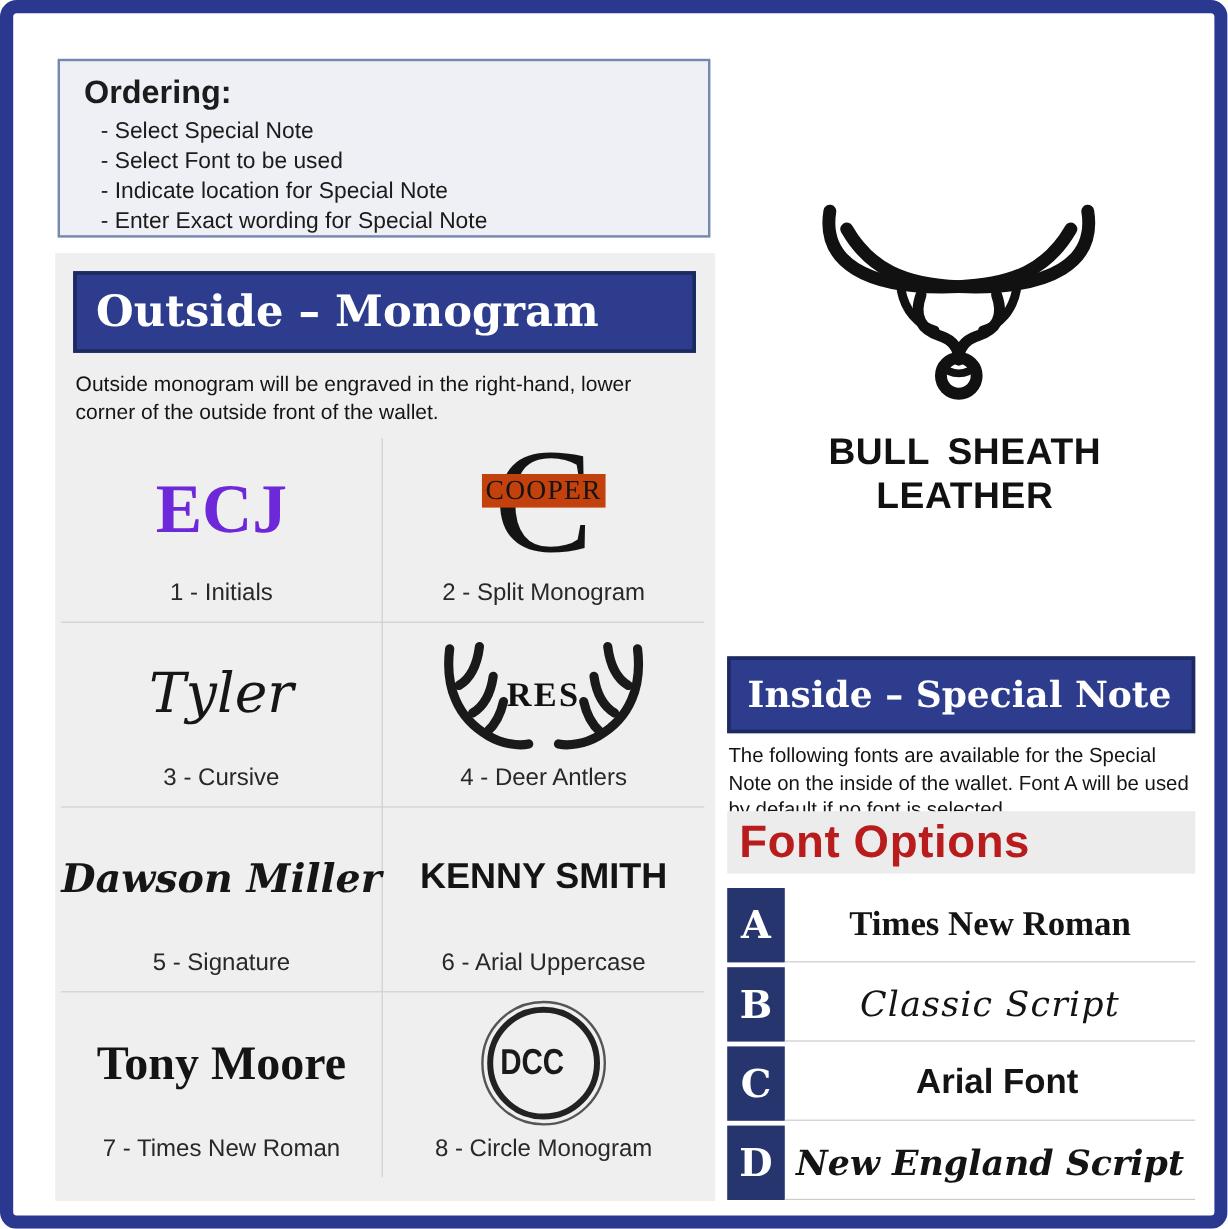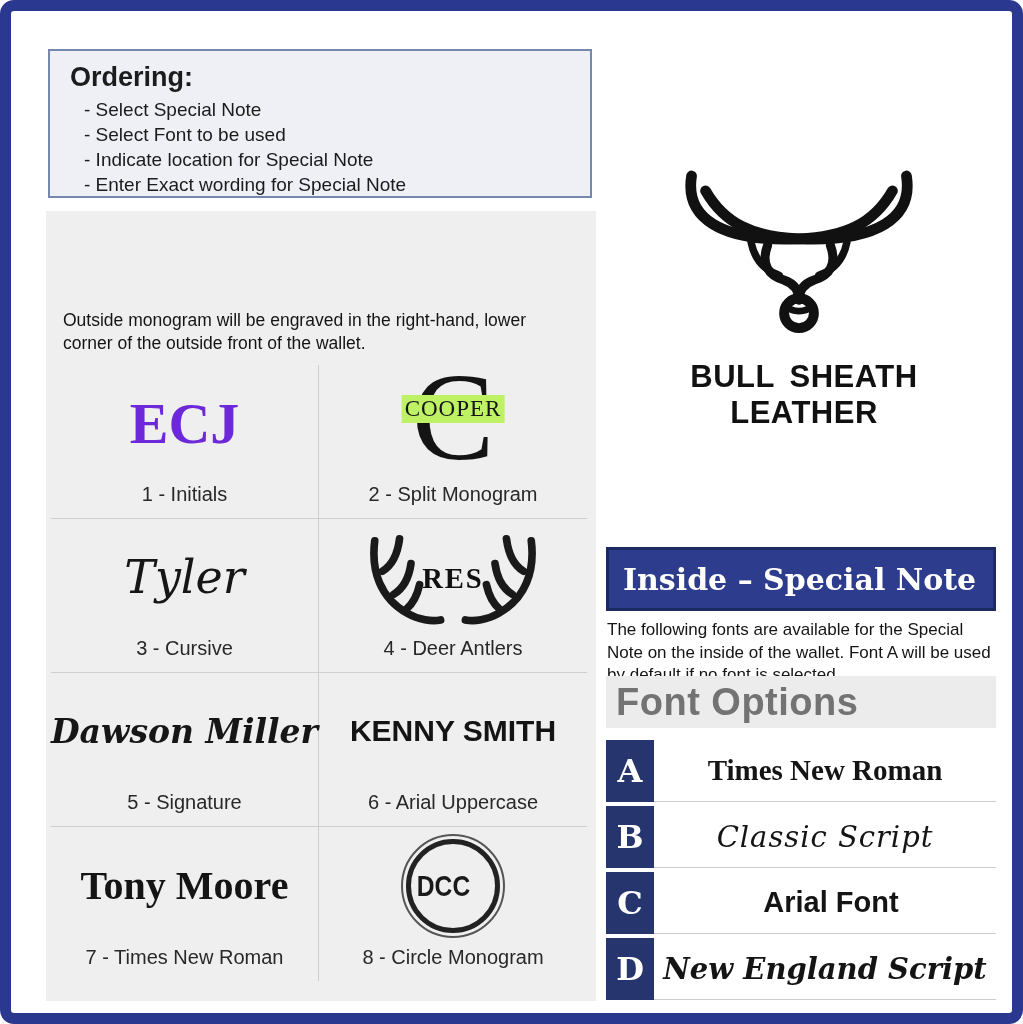--- a/index.html
+++ b/index.html
@@ -43,21 +43,21 @@
   .initials{font-family:"Liberation Serif",serif;font-weight:bold;font-size:58px;color:#6d28d9;}
   .cursive{font-family:"DejaVu Serif",serif;font-style:italic;font-size:46px;color:#161616;}
   .signature{font-family:"DejaVu Serif",serif;font-style:italic;font-weight:bold;font-size:33px;color:#161616;}
   .arial-upper{font-family:"Liberation Sans",sans-serif;font-weight:bold;font-size:30px;color:#141414;}
   .times-bold{font-family:"Liberation Serif",serif;font-weight:bold;font-size:40px;color:#141414;}
   .split-wrap{position:relative;height:126px;display:flex;align-items:center;justify-content:center;}
   .big-c{font-family:"Liberation Serif",serif;font-size:124px;line-height:120px;color:#141414;}
   .split-word{
     position:absolute;left:50%;top:40px;transform:translateX(-50%);
     font-family:"Liberation Serif",serif;font-size:23px;letter-spacing:1px;color:#141414;
-    background:#bef264;padding:1px 3px;white-space:nowrap;
+    background:#c2410c;padding:1px 3px;white-space:nowrap;
   }
   .antler-box{display:flex;align-items:center;justify-content:center;}
   .circle-mono{
     width:100px;height:100px;border:2px solid #555;border-radius:50%;
     display:flex;align-items:center;justify-content:center;background:transparent;
   }
   .circle-mono-inner{
     width:84px;height:84px;border:5px solid #222;border-radius:50%;
     display:flex;align-items:center;justify-content:flex-start;
   }
@@ -78,21 +78,21 @@
   
   .inside-bar{position:absolute;left:595px;top:536px;width:390px;height:64px;font-size:30px;padding-left:14px;}
   .inside-desc{
     position:absolute;left:596px;top:608px;width:394px;
     font-size:17px;line-height:22.5px;color:#141414;
   }
   .font-options-strip{
     position:absolute;left:595px;top:665px;width:390px;height:52px;background:#ececec;
     display:flex;align-items:center;padding-left:10px;box-sizing:border-box;
   }
-  .font-options-title{font-size:38px;font-weight:800;color:#737373;letter-spacing:.5px;}
+  .font-options-title{font-size:38px;font-weight:800;color:#b91c1c;letter-spacing:.5px;}
   .font-table{position:absolute;left:595px;top:729px;width:390px;}
   .font-row{display:flex;height:62px;margin-bottom:4px;}
   .font-key{
     width:48px;background:#27356e;color:#fff;display:flex;align-items:center;justify-content:center;
     font-family:"DejaVu Serif",serif;font-weight:bold;font-size:32px;flex-shrink:0;
   }
   .font-sample{
     flex:1;display:flex;align-items:center;justify-content:center;
     border-bottom:1px solid #cccccc;color:#141414;
   }
@@ -111,20 +111,23 @@
     <div class="ordering-title">Ordering:</div>
     <ul class="ordering-list">
       <li>- Select Special Note</li>
       <li>- Select Font to be used</li>
       <li>- Indicate location for Special Note</li>
       <li>- Enter Exact wording for Special Note</li>
     </ul>
   </div>
 
   <div class="left-panel">
+    <div class="section-bar outside-bar">
+      <span>Outside – Monogram</span>
+    </div>
     <div class="outside-desc">Outside monogram will be engraved in the right-hand, lower corner of the outside front of the wallet.</div>
 
     <div class="grid">
 
       <div class="cell colL rowline">
         <div class="sample-area">
           <span class="initials">ECJ</span>
         </div>
         <div class="cell-label">1 - Initials</div>
       </div>

